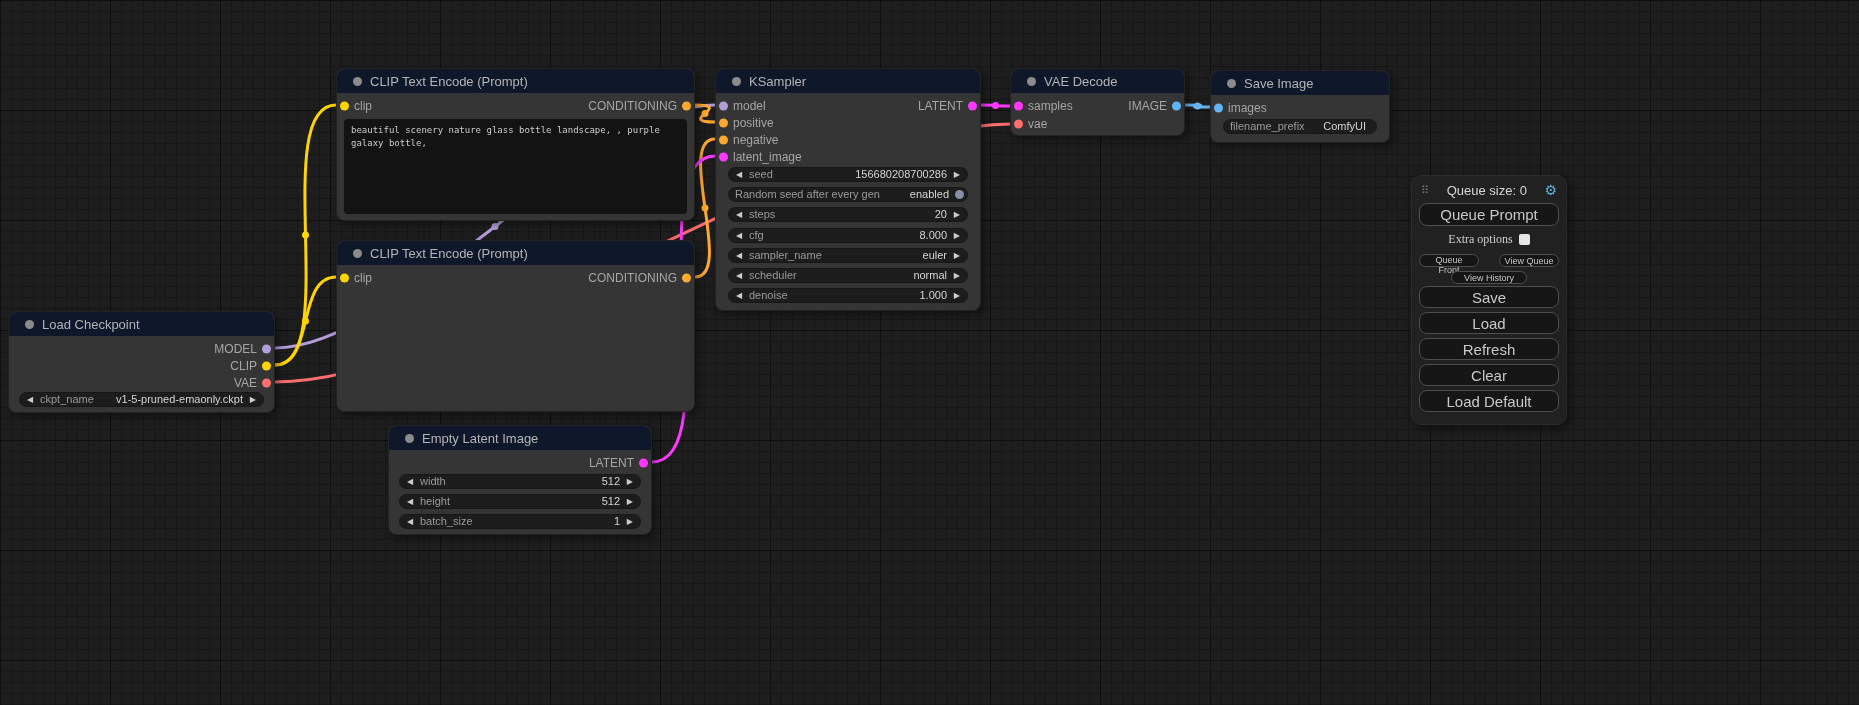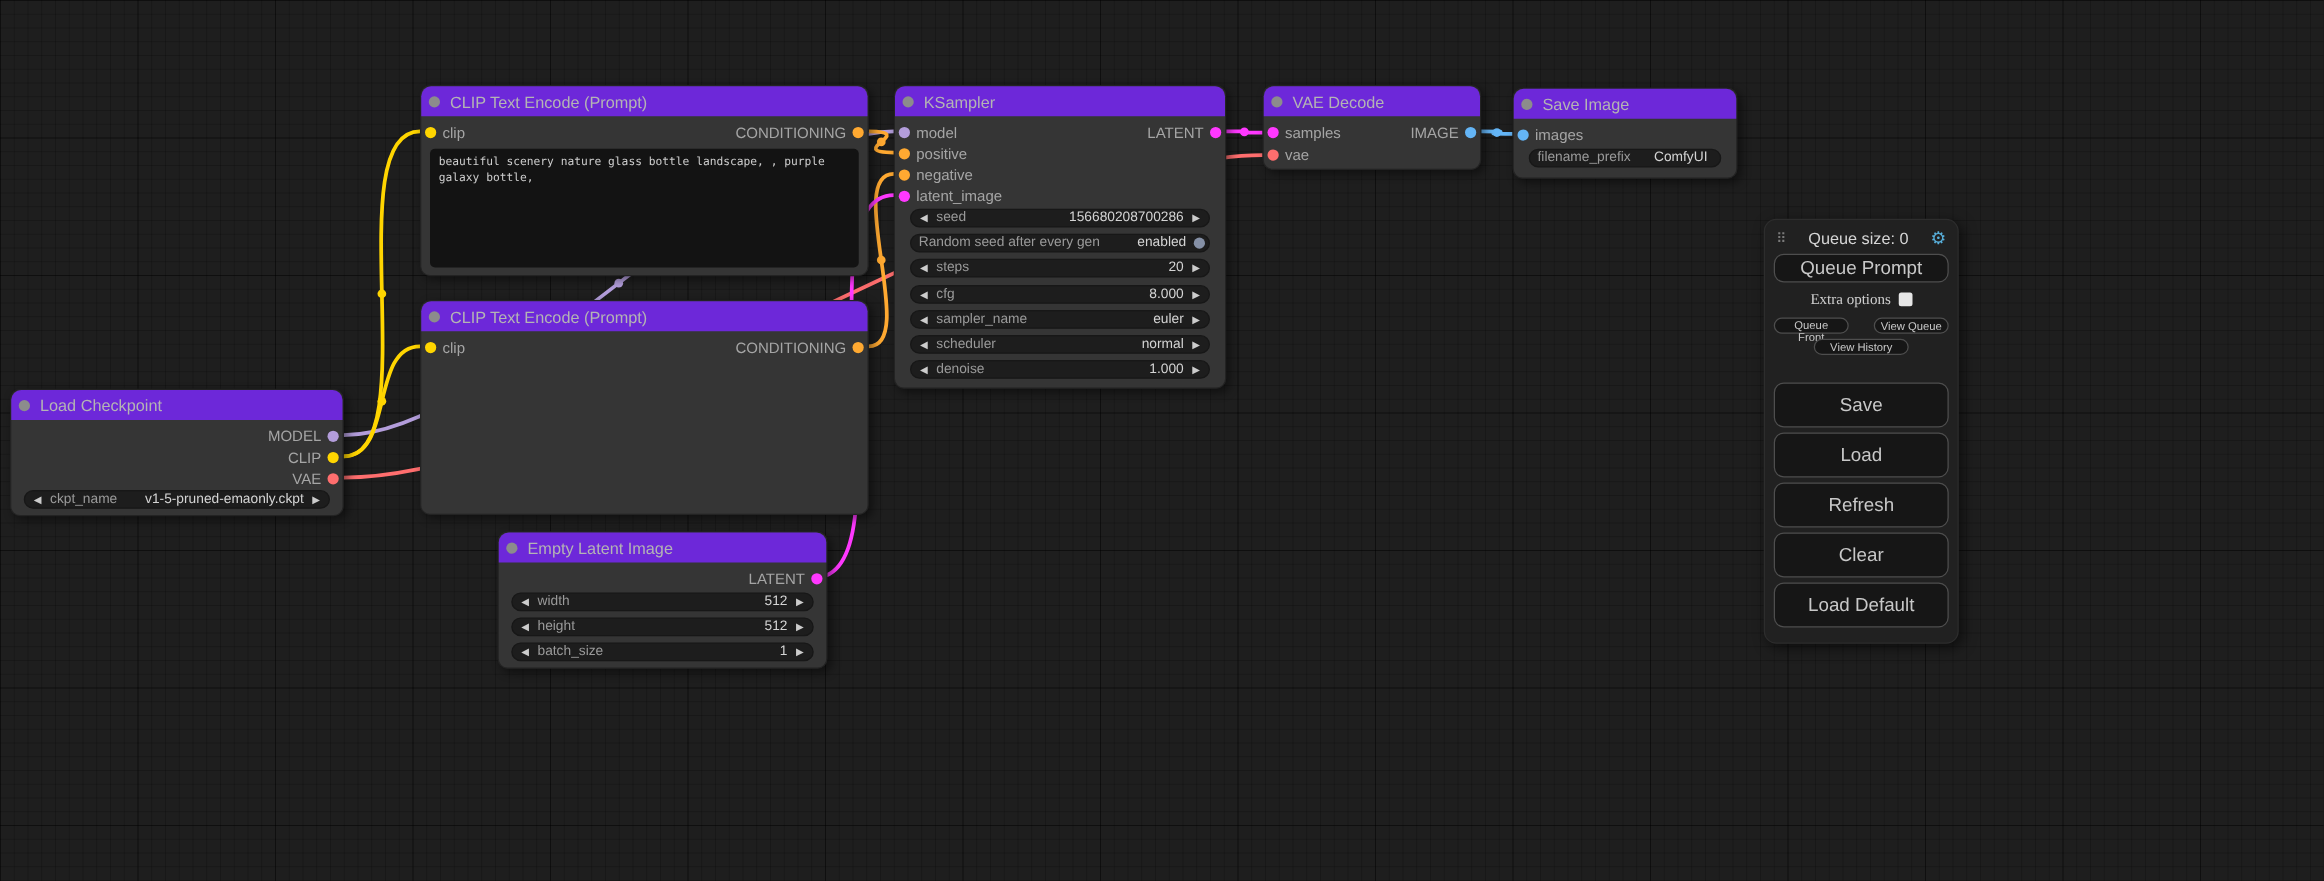--- a/index.html
+++ b/index.html
@@ -12,22 +12,22 @@
       linear-gradient(90deg, rgba(0,0,0,.38) 1px, transparent 1px),
       linear-gradient(rgba(0,0,0,.20) 1px, transparent 1px),
       linear-gradient(90deg, rgba(0,0,0,.20) 1px, transparent 1px);
     background-size:110px 110px, 110px 110px, 11px 11px, 11px 11px;
   }
   #links { position:absolute; left:0; top:0; z-index:1; }
 
   
   .node { position:absolute; z-index:2; background:#353535; border:1px solid #232323;
           border-radius:8px; box-shadow:3px 3px 8px rgba(0,0,0,.45); color:#a5a5a5; }
-  .ntitle { height:24px; display:flex; align-items:center; background:#6d28d9;
-            border-radius:8px 8px 0 0; padding-left:6px; }
+  .ntitle { height:24px; display:flex; align-items:center; background:#0f172a;
+            border-radius:8px 8px 0 0; padding-left:16px; }
   .ndot { width:9px; height:9px; border-radius:50%; background:#8c8c8c; margin-right:8px; flex:0 0 auto; }
   .ntext { font-size:13px; color:#b4b4b4; white-space:nowrap; }
   .nbody { padding-top:4px; }
   .srow { position:relative; height:17px; display:flex; align-items:center; font-size:12px; color:#a5a5a5; }
   .srow18 { height:18px; }
   .in-label { margin-left:17px; }
   .out-label { margin-left:auto; margin-right:17px; }
   .sdot { position:absolute; width:9px; height:9px; border-radius:50%; top:50%;
           transform:translateY(-50%); }
   .sdot.in { left:3px; } .sdot.out { right:3px; }
@@ -51,27 +51,27 @@
   
   .menu { position:absolute; z-index:3; left:1411px; top:175px; width:156px;
           background:#212121; border:1px solid #2d2d2d; border-radius:10px;
           padding:5px 7px 8px; box-shadow:3px 3px 10px rgba(0,0,0,.55); text-align:center; }
   .menu-header { display:flex; align-items:center; justify-content:space-between;
                  color:#d6d6d6; font-size:13px; padding:1px 2px 5px; }
   .drag-handle { color:#7a7a7a; font-size:11px; cursor:grab; }
   .gear { font-size:14px; cursor:pointer; }
   .btn { display:block; width:100%; background:#161616; border:1px solid #4e4e4e;
          border-radius:8px; color:#c8c8c8; font-family:inherit; font-size:15px;
-         height:36px; line-height:19px; margin:0 0 4px; cursor:pointer; }
+         height:22px; line-height:19px; margin:0 0 4px; cursor:pointer; }
   .btn.prompt { height:23px; line-height:20px; margin-bottom:6px; }
   .extra-row { display:flex; justify-content:center; align-items:center; gap:6px;
                color:#cfcfcf; font-size:12px; margin:3px 0 7px;font-family:Liberation Serif, serif; }
   .checkbox { width:11px; height:11px; background:#e6e6e6; border-radius:2px; cursor:pointer; }
   .small-row { display:flex; gap:20px; margin-bottom:4px; }
-  .small-row.center { justify-content:center; margin-bottom:22px; }
+  .small-row.center { justify-content:center; margin-bottom:2px; }
   .btn.small { height:13px; line-height:10px; font-size:9px; border-radius:7px;
                margin:0; flex:1; padding:0 4px; }
   .small-row.center .btn.small { flex:0 0 auto; width:auto; padding:0 12px; }
   .btn.gap { margin-top:2px; }
 </style>
 </head>
 <body>
 
 <div class="canvas">
 
@@ -147,21 +147,21 @@
     <div class="nbody">
       <div class="srow">
         <span class="sdot in" style="background: rgb(255, 213, 0);"></span>
         <span class="in-label">clip</span>
         <span class="out-label">CONDITIONING</span>
         <span class="sdot out" style="background: rgb(255, 169, 49);"></span>
       </div>
     </div>
   </div>
 
-  <div class="node" style="left:398px;top:425px;width:264px;height:110px">
+  <div class="node" style="left:388px;top:425px;width:264px;height:110px">
     <div class="ntitle">
       <span class="ndot"></span>
       <span class="ntext">Empty Latent Image</span>
     </div>
     <div class="nbody">
       <div class="srow">
         <span class="out-label">LATENT</span>
         <span class="sdot out" style="background: rgb(255, 56, 255);"></span>
       </div>
     </div>

